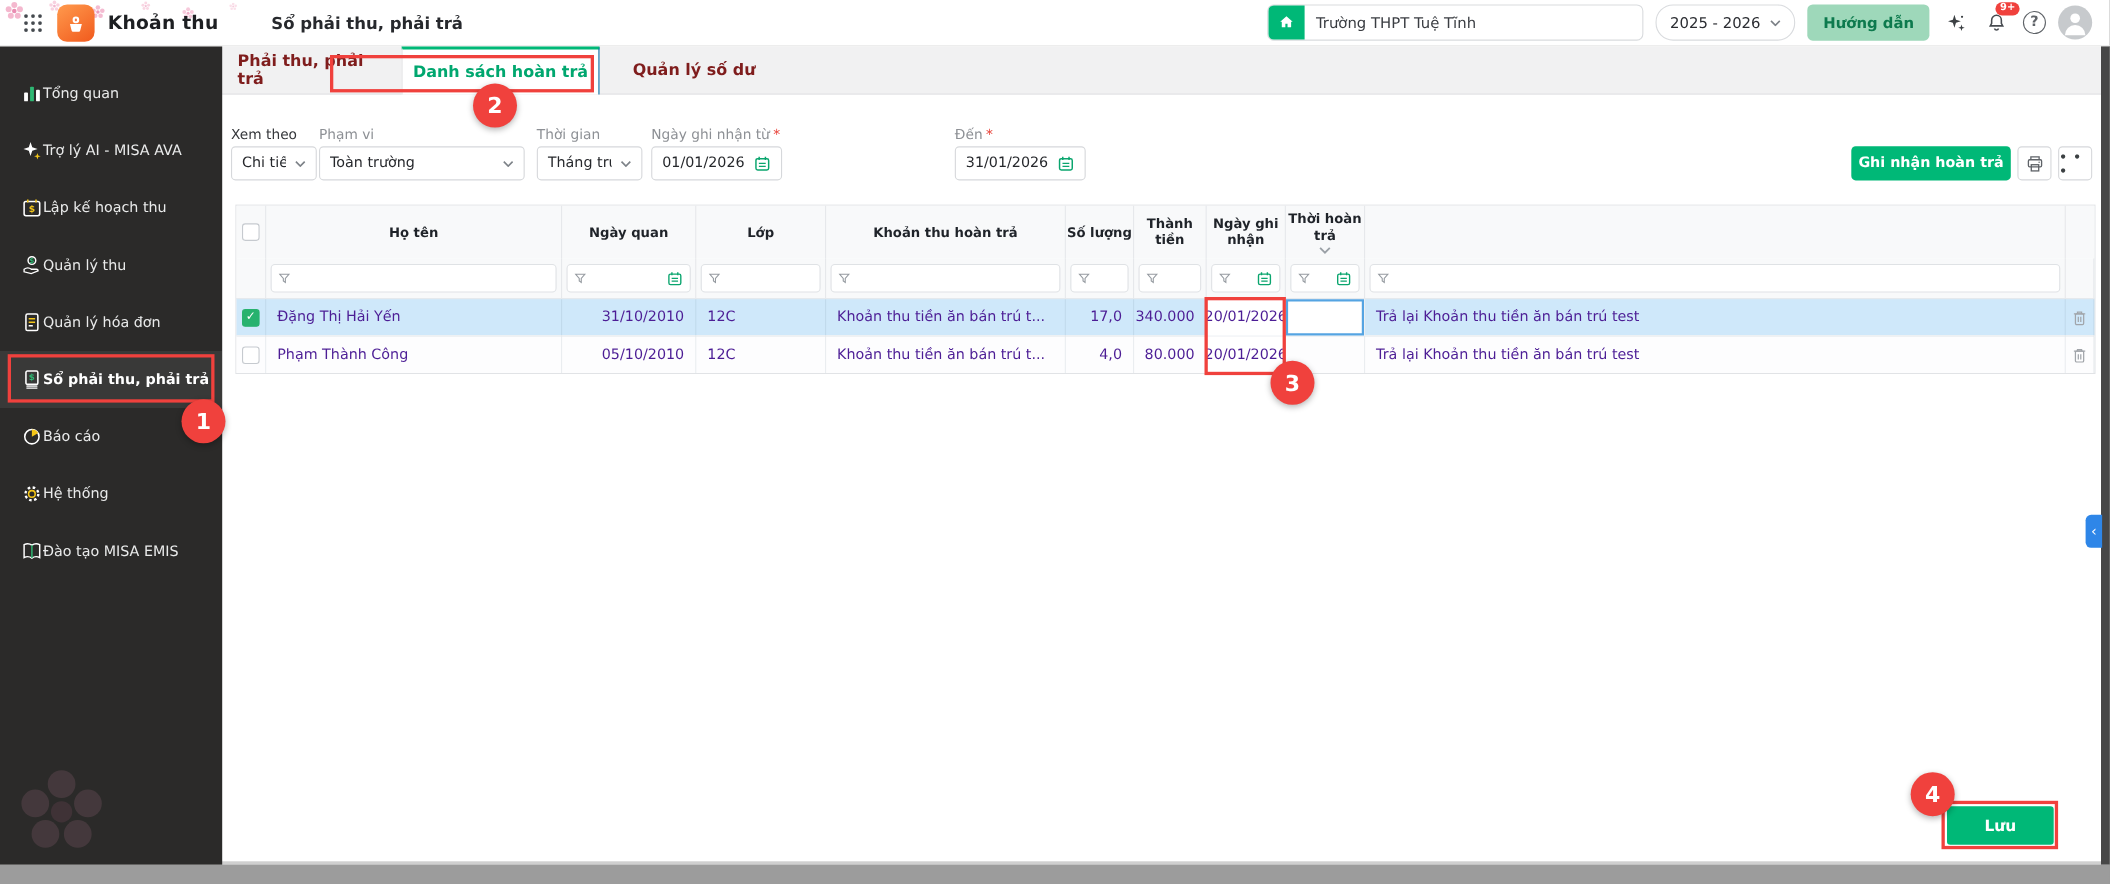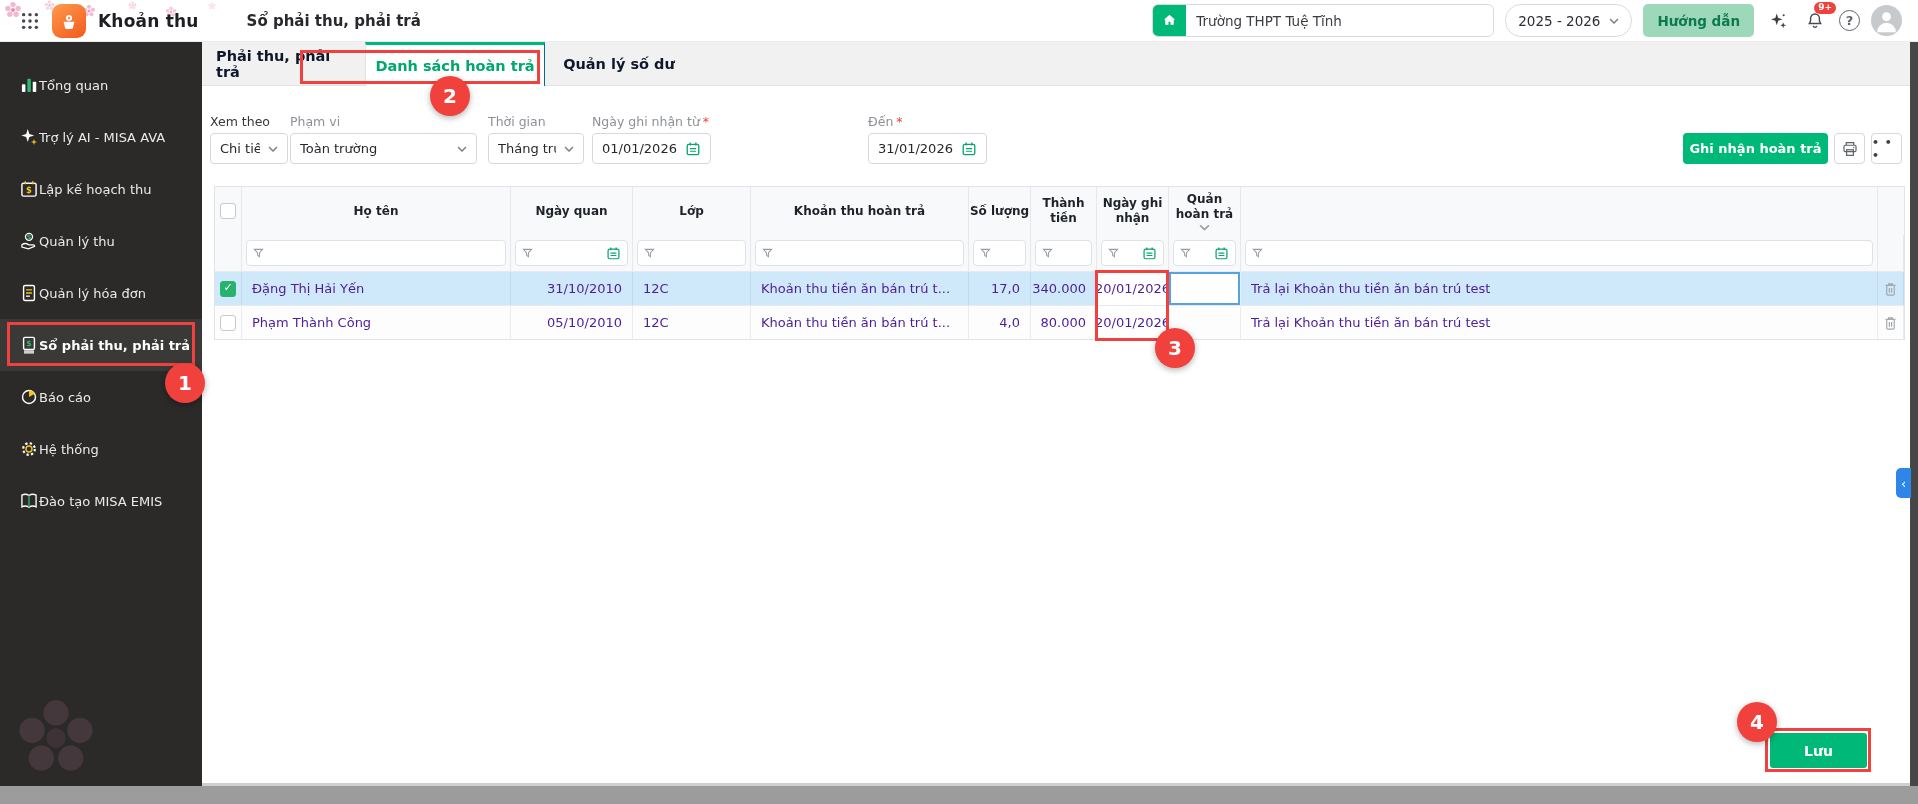--- a/index.html
+++ b/index.html
@@ -46,25 +46,25 @@
   .side-item .lbl { color:#e9eaea; font-size:13px; }
   .side-item.active { background:rgba(255,255,255,.07); }
   .side-item.active .lbl { font-weight:bold; color:#fff; }
   .side-flower { position:absolute; left:14px; bottom:6px; opacity:.15; }
 
   
   .main { position:absolute; left:202px; top:42px; width:1708px; height:744px; background:#fff; }
 
   .tabbar { position:absolute; left:0; top:0; width:1708px; height:44px; background:#f1f1f2; border-bottom:1px solid #e2e2e4; }
   .tab { position:absolute; top:0; height:44px; display:flex; align-items:center; justify-content:center;
-         font-size:14.5px; color:#0f172a; font-weight:bold; cursor:pointer; }
+         font-size:14.5px; color:#7f1d1d; font-weight:bold; cursor:pointer; }
   .tab1 { left:14px; width:130px; }
   .tab2 { left:163px; width:180px; background:#fff; color:#00a76f; border-top:3px solid #00b877;
           border-left:1px solid #e2e2e4; border-right:1px solid #0369a1; }
-  .tab3 { left:352px; width:130px; }
+  .tab3 { left:364px; width:130px; }
 
   
   .f-label { position:absolute; top:72px; font-size:12.5px; color:#8d9095; white-space:nowrap; }
   .f-label.dark { color:#35373b; }
   .f-label .req { color:#e8453c; margin-left:3px; }
   .f-ctl { position:absolute; top:91px; height:31px; border:1px solid #d6d8db; border-radius:4px; background:#fff;
            display:flex; align-items:center; padding:0 9px; font-size:13px; color:#26282c; cursor:pointer; gap:8px; }
   .f-ctl .val { flex:1; white-space:nowrap; overflow:hidden; }
   .btn-primary { position:absolute; top:91px; height:31px; background:#00b877; color:#fff; border:0; border-radius:4px;
                  font-size:13px; font-weight:bold; font-family:inherit; cursor:pointer; }
@@ -401,21 +401,21 @@
             <span class="cbx"></span>
           </div>
         <div class="hc">Họ tên</div>
         <div class="hc">Ngày quan</div>
         <div class="hc">Lớp</div>
         <div class="hc">Khoản thu hoàn trả</div>
         <div class="hc">Số lượng</div>
         <div class="hc">Thành tiền</div>
         <div class="hc">Ngày ghi nhận</div>
         <div class="hc">
-          <span>Quản hoàn trả</span>
+          <span>Thời hoàn trả</span>
           <svg class="sort" width="11" height="7" viewBox="0 0 10 6" fill="none">
               <path d="M1 1l4 4 4-4" stroke="#9aa0a6" stroke-width="1.5"></path>
             </svg>
         </div>
         <div class="hc"></div>
       </div>
 
       <div class="trow frow">
         <div class="fc"></div>
         <div class="fc">

